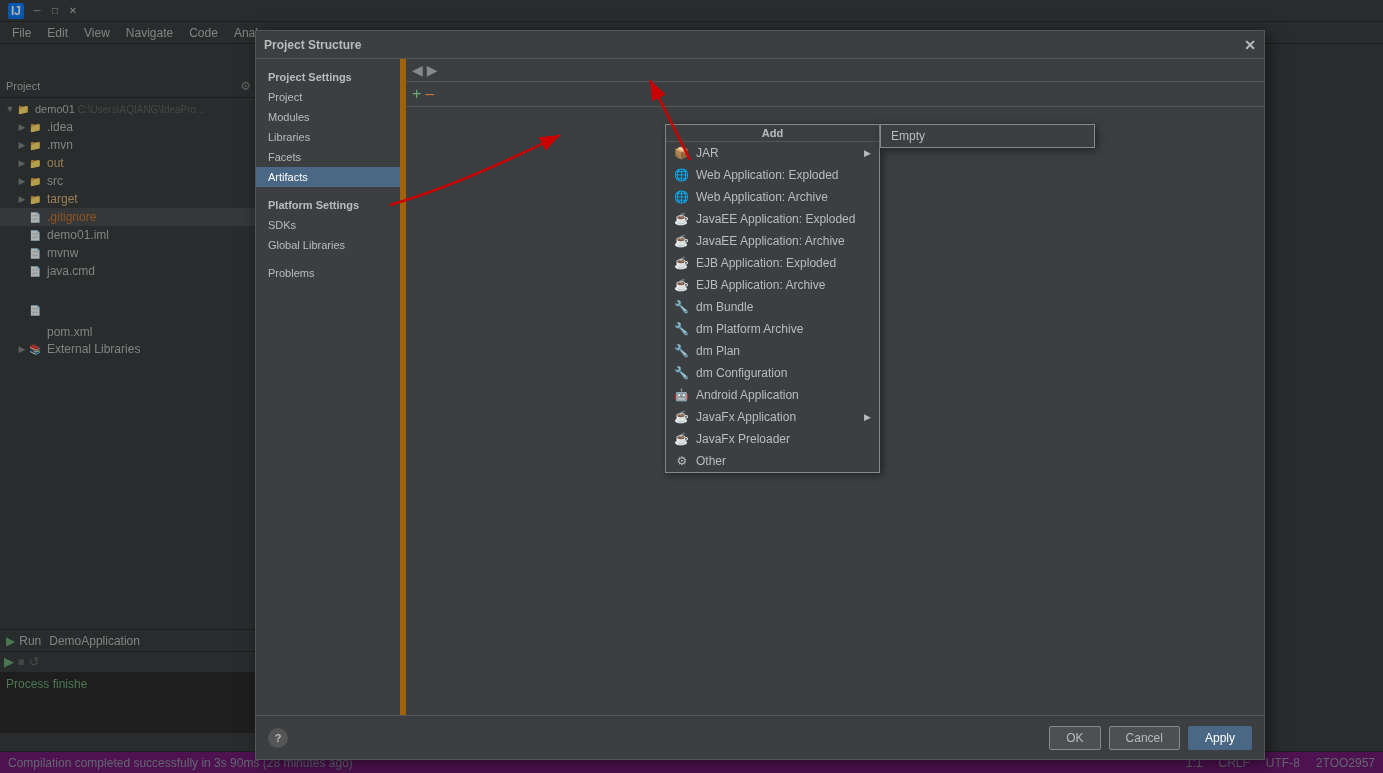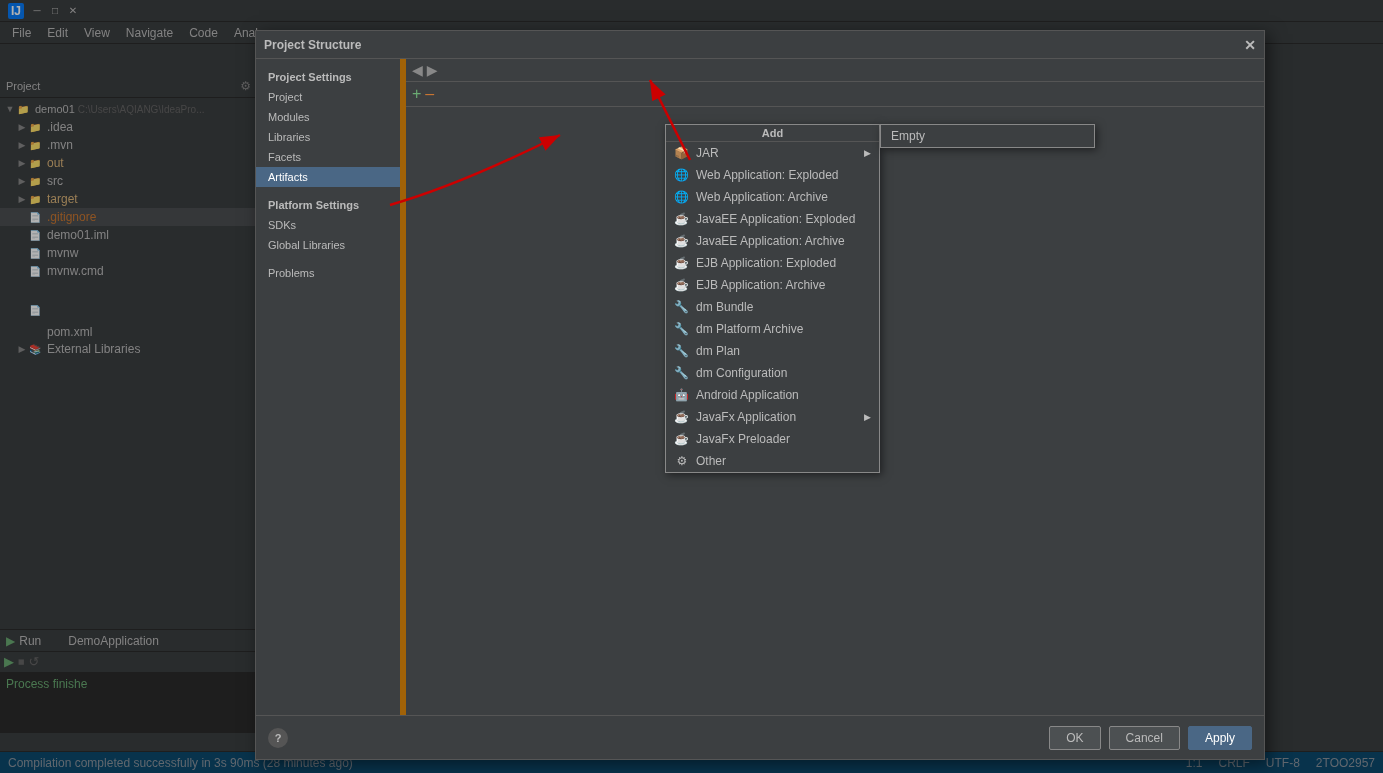--- a/index.html
+++ b/index.html
@@ -61,21 +61,21 @@
       height: 22px; background: #3c3f41; display: flex; align-items: center;
       padding: 0 6px; color: #bbbbbb; font-size: 11px; border-bottom: 1px solid #2b2b2b;
     }
     .run-output {
       padding: 4px 6px; color: #6aab73; font-family: monospace; font-size: 11px; background: #2b2b2b; height: 60px;
     }
 
     
     .status-bar {
       position: absolute; bottom: 0; left: 0; width: 100%; height: 22px;
-      background: #0c4a6e; display: flex; align-items: center; padding: 0 8px;
+      background: #701a75; display: flex; align-items: center; padding: 0 8px;
       color: #8b949e; font-size: 11px; border-top: 1px solid #2b2b2b;
     }
     .status-right { margin-left: auto; display: flex; gap: 16px; }
 
     
     .modal-overlay {
       position: absolute; top: 0; left: 0; width: 100%; height: 100%;
       background: rgba(0,0,0,0.3); z-index: 100;
     }
 
@@ -255,41 +255,41 @@
       <span style="color:#bbbbbb;">demo01.iml</span>
     </div>
     <div class="tree-item">
       <span class="tree-indent" style="width:28px;"></span>
       <span class="tree-icon">📄</span>
       <span style="color:#bbbbbb;">mvnw</span>
     </div>
     <div class="tree-item">
       <span class="tree-indent" style="width:28px;"></span>
       <span class="tree-icon">📄</span>
-      <span style="color:#bbbbbb;">mvnw.cmd</span>
+      <span style="color:#bbbbbb;">java.cmd</span>
     </div>
     <div class="tree-item">
       <span class="tree-indent" style="width:28px;"></span>
       <span class="tree-icon xml-icon">📄</span>
       <span style="color:#bbbbbb;margin-top:44px;">pom.xml</span>
     </div>
     <div class="tree-item">
       <span class="tree-indent" style="width:16px;"></span>
       <span class="tree-arrow">▶</span>
       <span class="tree-icon" style="color:#9876aa;">📚</span>
       <span style="color:#bbbbbb;">External Libraries</span>
     </div>
   </div>
 </div>
 
 <div class="bottom-panel">
   <div class="bottom-panel-header">
     <span style="color:#6aab73;margin-right:4px;">▶</span>
     <span style="color:#bbbbbb;margin-right:8px;">Run</span>
-    <span style="color:#bbbbbb;margin-left:19px;">DemoApplication</span>
+    <span style="color:#bbbbbb;">DemoApplication</span>
   </div>
   <div style="display:flex;padding:2px 4px;border-bottom:1px solid #2b2b2b;gap:4px;">
     <span style="color:#6aab73;font-size:13px;cursor:pointer;">▶</span>
     <span style="color:#666;font-size:13px;cursor:pointer;">⏹</span>
     <span style="color:#666;font-size:13px;cursor:pointer;">↺</span>
   </div>
   <div class="run-output">
     <span>Process finishe</span>
   </div>
 </div>

